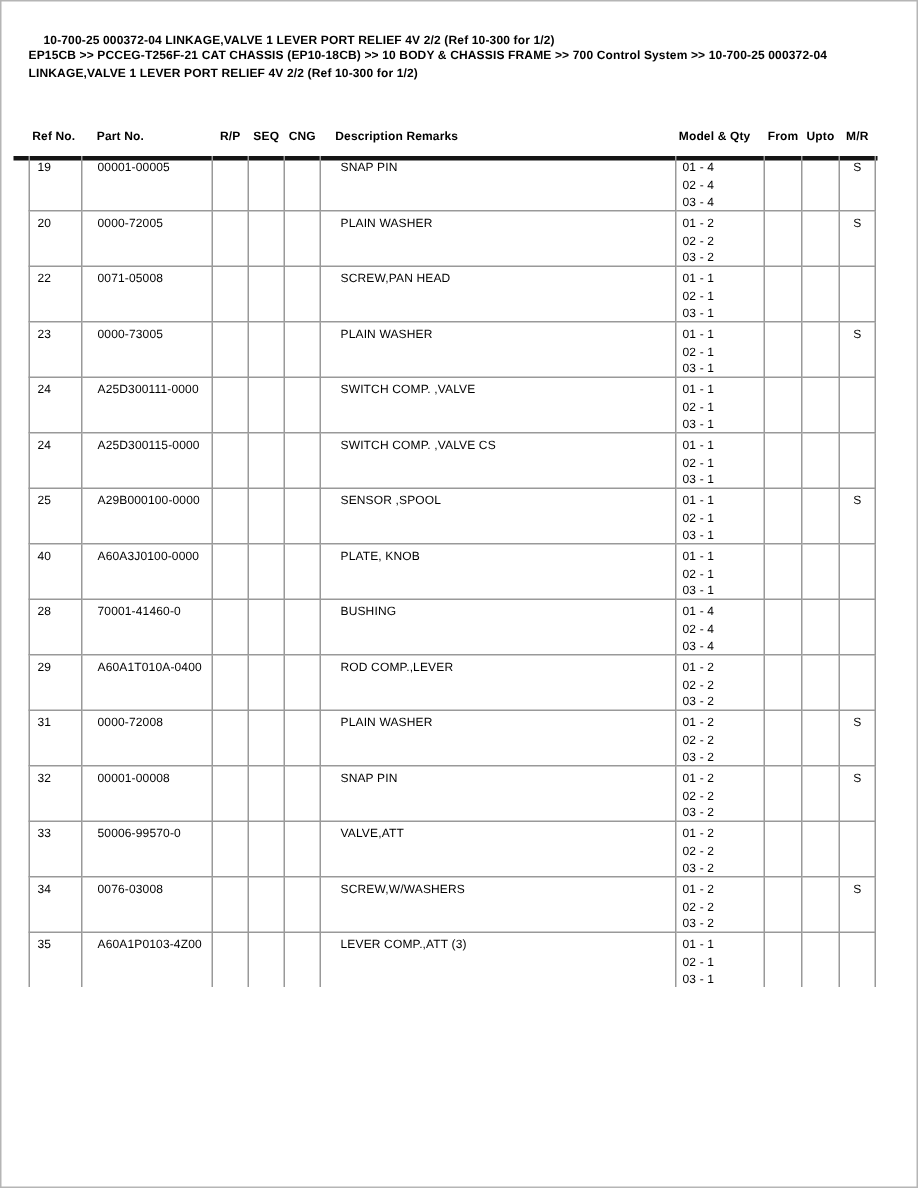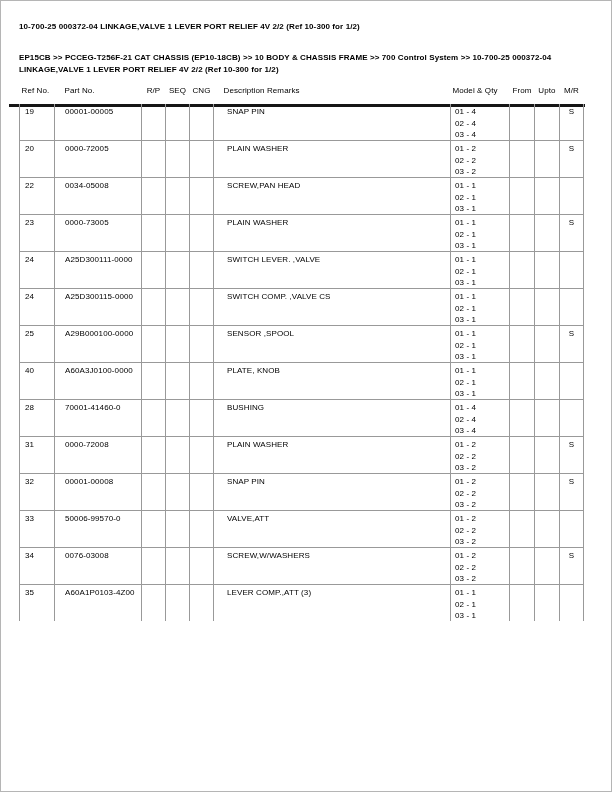--- a/index.html
+++ b/index.html
@@ -7,44 +7,44 @@
     position:relative;
     width:612px;height:792px;
     box-sizing:border-box;
     background:#ffffff;
     border:1px solid #b5b5b5;
     font-family:"Liberation Sans","DejaVu Sans",sans-serif;
     color:#000;
     overflow:hidden;
   }
   .doc-title{
-    position:absolute;top:21px;left:18px;
+    position:absolute;top:21px;left:28px;
     font-size:8px;font-weight:bold;white-space:nowrap;
     letter-spacing:0.1px;
   }
   .breadcrumb{
-    position:absolute;top:51px;left:18px;width:548px;
+    position:absolute;top:30px;left:18px;width:548px;
     font-size:8px;font-weight:bold;line-height:11.5px;
     letter-spacing:0.1px;
   }
   .header-rule{
     position:absolute;top:103px;left:8px;width:576px;height:2.5px;
     background:#151515;
   }
   table.parts{
     position:absolute;top:85px;left:18px;
     width:564px;table-layout:fixed;
     border-collapse:collapse;
   }
   col.w-ref{width:35px}col.w-part{width:87px}col.w-rp{width:24px}
   col.w-seq{width:24px}col.w-cng{width:24px}col.w-desc{width:237px}
   col.w-model{width:59px}col.w-from{width:25px}col.w-upto{width:25px}
   col.w-mr{width:24px}
   thead th{
-    font-size:8px;font-weight:normal;text-align:left;
+    font-size:8px;font-weight:bold;text-align:left;
     vertical-align:top;padding:0;height:18px;
     letter-spacing:0.1px;white-space:nowrap;overflow:visible;
   }
   thead th.h-ref{padding-left:2px}
   thead th.h-part{padding-left:10px}
   thead th.h-rp,thead th.h-seq,thead th.h-cng,
   thead th.h-from,thead th.h-upto,thead th.h-mr{text-align:center}
   thead th.h-desc{padding-left:10px}
   thead th.h-model{padding-left:2px}
   tbody tr{height:36.4px}
@@ -127,21 +127,21 @@
       <td class="c-desc">PLAIN WASHER</td>
       <td class="c-model">01 - 2
 02 - 2
 03 - 2</td>
       <td class="c-from"></td>
       <td class="c-upto"></td>
       <td class="c-mr">S</td>
     </tr>
         <tr>
       <td class="c-ref">22</td>
-      <td class="c-part">0034-05008</td>
+      <td class="c-part">0071-05008</td>
       <td class="c-rp"></td>
       <td class="c-seq"></td>
       <td class="c-cng"></td>
       <td class="c-desc">SCREW,PAN HEAD</td>
       <td class="c-model">01 - 1
 02 - 1
 03 - 1</td>
       <td class="c-from"></td>
       <td class="c-upto"></td>
       <td class="c-mr"></td>
@@ -159,21 +159,21 @@
       <td class="c-from"></td>
       <td class="c-upto"></td>
       <td class="c-mr">S</td>
     </tr>
         <tr>
       <td class="c-ref">24</td>
       <td class="c-part">A25D300111-0000</td>
       <td class="c-rp"></td>
       <td class="c-seq"></td>
       <td class="c-cng"></td>
-      <td class="c-desc">SWITCH LEVER. ,VALVE</td>
+      <td class="c-desc">SWITCH COMP. ,VALVE</td>
       <td class="c-model">01 - 1
 02 - 1
 03 - 1</td>
       <td class="c-from"></td>
       <td class="c-upto"></td>
       <td class="c-mr"></td>
     </tr>
         <tr>
       <td class="c-ref">24</td>
       <td class="c-part">A25D300115-0000</td>
@@ -224,20 +224,34 @@
       <td class="c-cng"></td>
       <td class="c-desc">BUSHING</td>
       <td class="c-model">01 - 4
 02 - 4
 03 - 4</td>
       <td class="c-from"></td>
       <td class="c-upto"></td>
       <td class="c-mr"></td>
     </tr>
         <tr>
+      <td class="c-ref">29</td>
+      <td class="c-part">A60A1T010A-0400</td>
+      <td class="c-rp"></td>
+      <td class="c-seq"></td>
+      <td class="c-cng"></td>
+      <td class="c-desc">ROD COMP.,LEVER</td>
+      <td class="c-model">01 - 2
+02 - 2
+03 - 2</td>
+      <td class="c-from"></td>
+      <td class="c-upto"></td>
+      <td class="c-mr"></td>
+    </tr>
+        <tr>
       <td class="c-ref">31</td>
       <td class="c-part">0000-72008</td>
       <td class="c-rp"></td>
       <td class="c-seq"></td>
       <td class="c-cng"></td>
       <td class="c-desc">PLAIN WASHER</td>
       <td class="c-model">01 - 2
 02 - 2
 03 - 2</td>
       <td class="c-from"></td>

